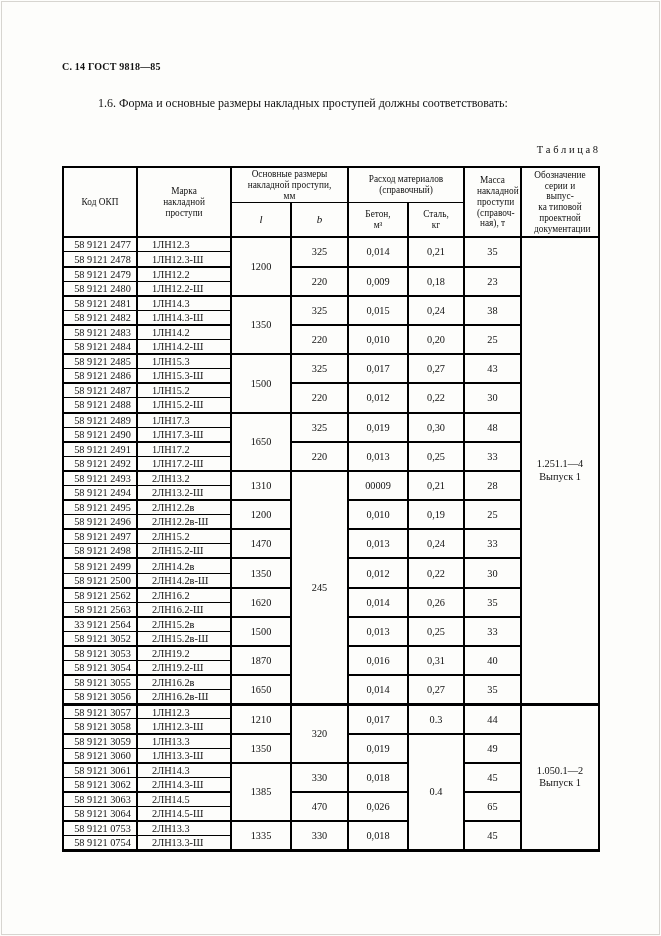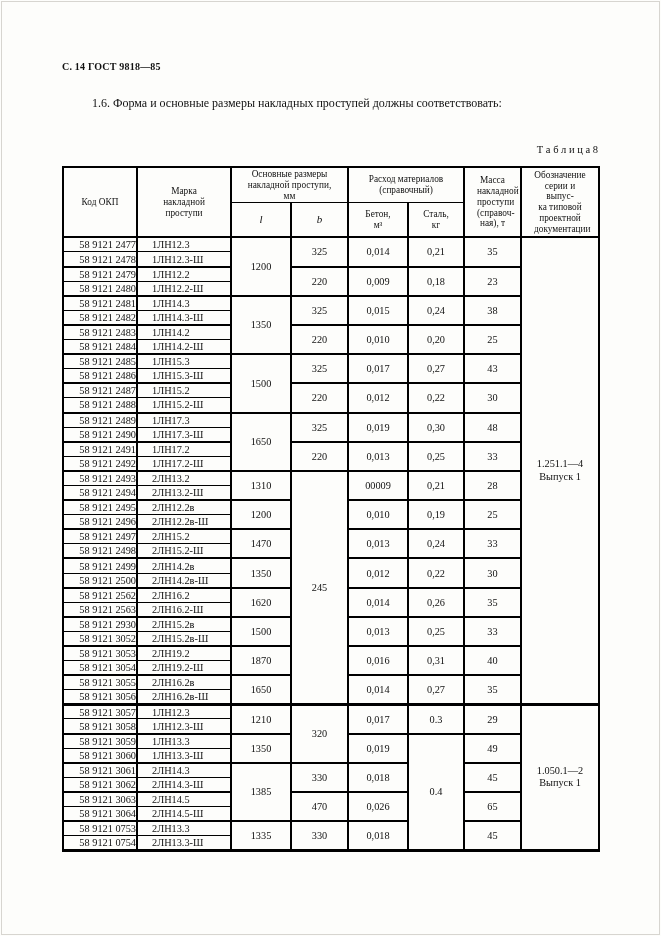--- a/index.html
+++ b/index.html
@@ -4,21 +4,21 @@
 <style>
   html,body{margin:0;padding:0;}
   body{
     width:661px;height:936px;position:relative;
     background:#fdfdfb;overflow:hidden;
     font-family:"Liberation Serif","DejaVu Serif",serif;
     color:#111;
   }
   .scan-edge{position:absolute;inset:1px;border:1px solid #d7d5d0;pointer-events:none;}
   .page-title{position:absolute;left:62px;top:61px;font-size:10px;font-weight:bold;letter-spacing:.2px;}
-  .para{position:absolute;left:73px;top:96px;width:500px;font-size:12px;line-height:15.5px;}
+  .para{position:absolute;left:79px;top:96px;width:500px;font-size:12px;line-height:15.5px;}
   .para .l1{margin-left:19px;}
   .para .l2{margin-left:0;}
   .para .l3{margin-left:11px;white-space:pre;}
   .table-label{position:absolute;left:62px;top:144px;width:536px;text-align:right;font-size:10.5px;}
   table.gost{
     position:absolute;left:62px;top:166px;width:536px;
     border-collapse:collapse;table-layout:fixed;
     font-family:"Liberation Serif","DejaVu Serif",serif;
   }
   table.gost{border:2px solid #000;border-bottom:3px solid #000;}
@@ -29,21 +29,21 @@
     overflow:hidden;
   }
   thead th{
     font-weight:normal;font-size:9.3px;line-height:10.8px;
     white-space:pre-line;padding:1px 12px;height:32px;
   }
   thead tr.h2 th{height:31px;}
   th.sym{font-style:italic;font-size:11px;}
   tbody tr{height:14.6px;}
   tbody td{font-size:10.3px;line-height:11px;}
-  td.code{text-align:right;padding-left:5px;}
+  td.code{text-align:center;padding-left:5px;}
   td.mark{text-align:left;padding-left:14px;}
   td.oboz{white-space:pre-line;font-size:10.3px;line-height:12.5px;}
   tr.g td{border-top-width:2px;}
   tr.s td{border-top-width:3px;}
 </style>
 </head>
 <body>
 
 <div class="scan-edge"></div>
 
@@ -251,21 +251,21 @@
         <td class="l" rowspan="2">1620</td>
         <td class="beton" rowspan="2">0,014</td>
         <td class="stal" rowspan="2">0,26</td>
         <td class="massa" rowspan="2">35</td>
       </tr>
       <tr class="p">
         <td class="code">58 9121 2563</td>
         <td class="mark">2ЛН16.2-Ш</td>
       </tr>
       <tr class="g">
-        <td class="code">58 9121 2930</td>
+        <td class="code">33 9121 2564</td>
         <td class="mark">2ЛН15.2в</td>
         <td class="l" rowspan="2">1500</td>
         <td class="beton" rowspan="2">0,013</td>
         <td class="stal" rowspan="2">0,25</td>
         <td class="massa" rowspan="2">33</td>
       </tr>
       <tr class="p">
         <td class="code">58 9121 3052</td>
         <td class="mark">2ЛН15.2в-Ш</td>
       </tr>
@@ -293,21 +293,21 @@
         <td class="code">58 9121 3056</td>
         <td class="mark">2ЛН16.2в-Ш</td>
       </tr>
       <tr class="s">
         <td class="code">58 9121 3057</td>
         <td class="mark">1ЛН12.3</td>
         <td class="l" rowspan="2">1210</td>
         <td class="b" rowspan="4">320</td>
         <td class="beton" rowspan="2">0,017</td>
         <td class="stal" rowspan="2">0.3</td>
-        <td class="massa" rowspan="2">29</td>
+        <td class="massa" rowspan="2">44</td>
         <td class="oboz" rowspan="10">1.050.1—2
 Выпуск 1</td>
       </tr>
       <tr class="p">
         <td class="code">58 9121 3058</td>
         <td class="mark">1ЛН12.3-Ш</td>
       </tr>
       <tr class="g">
         <td class="code">58 9121 3059</td>
         <td class="mark">1ЛН13.3</td>

